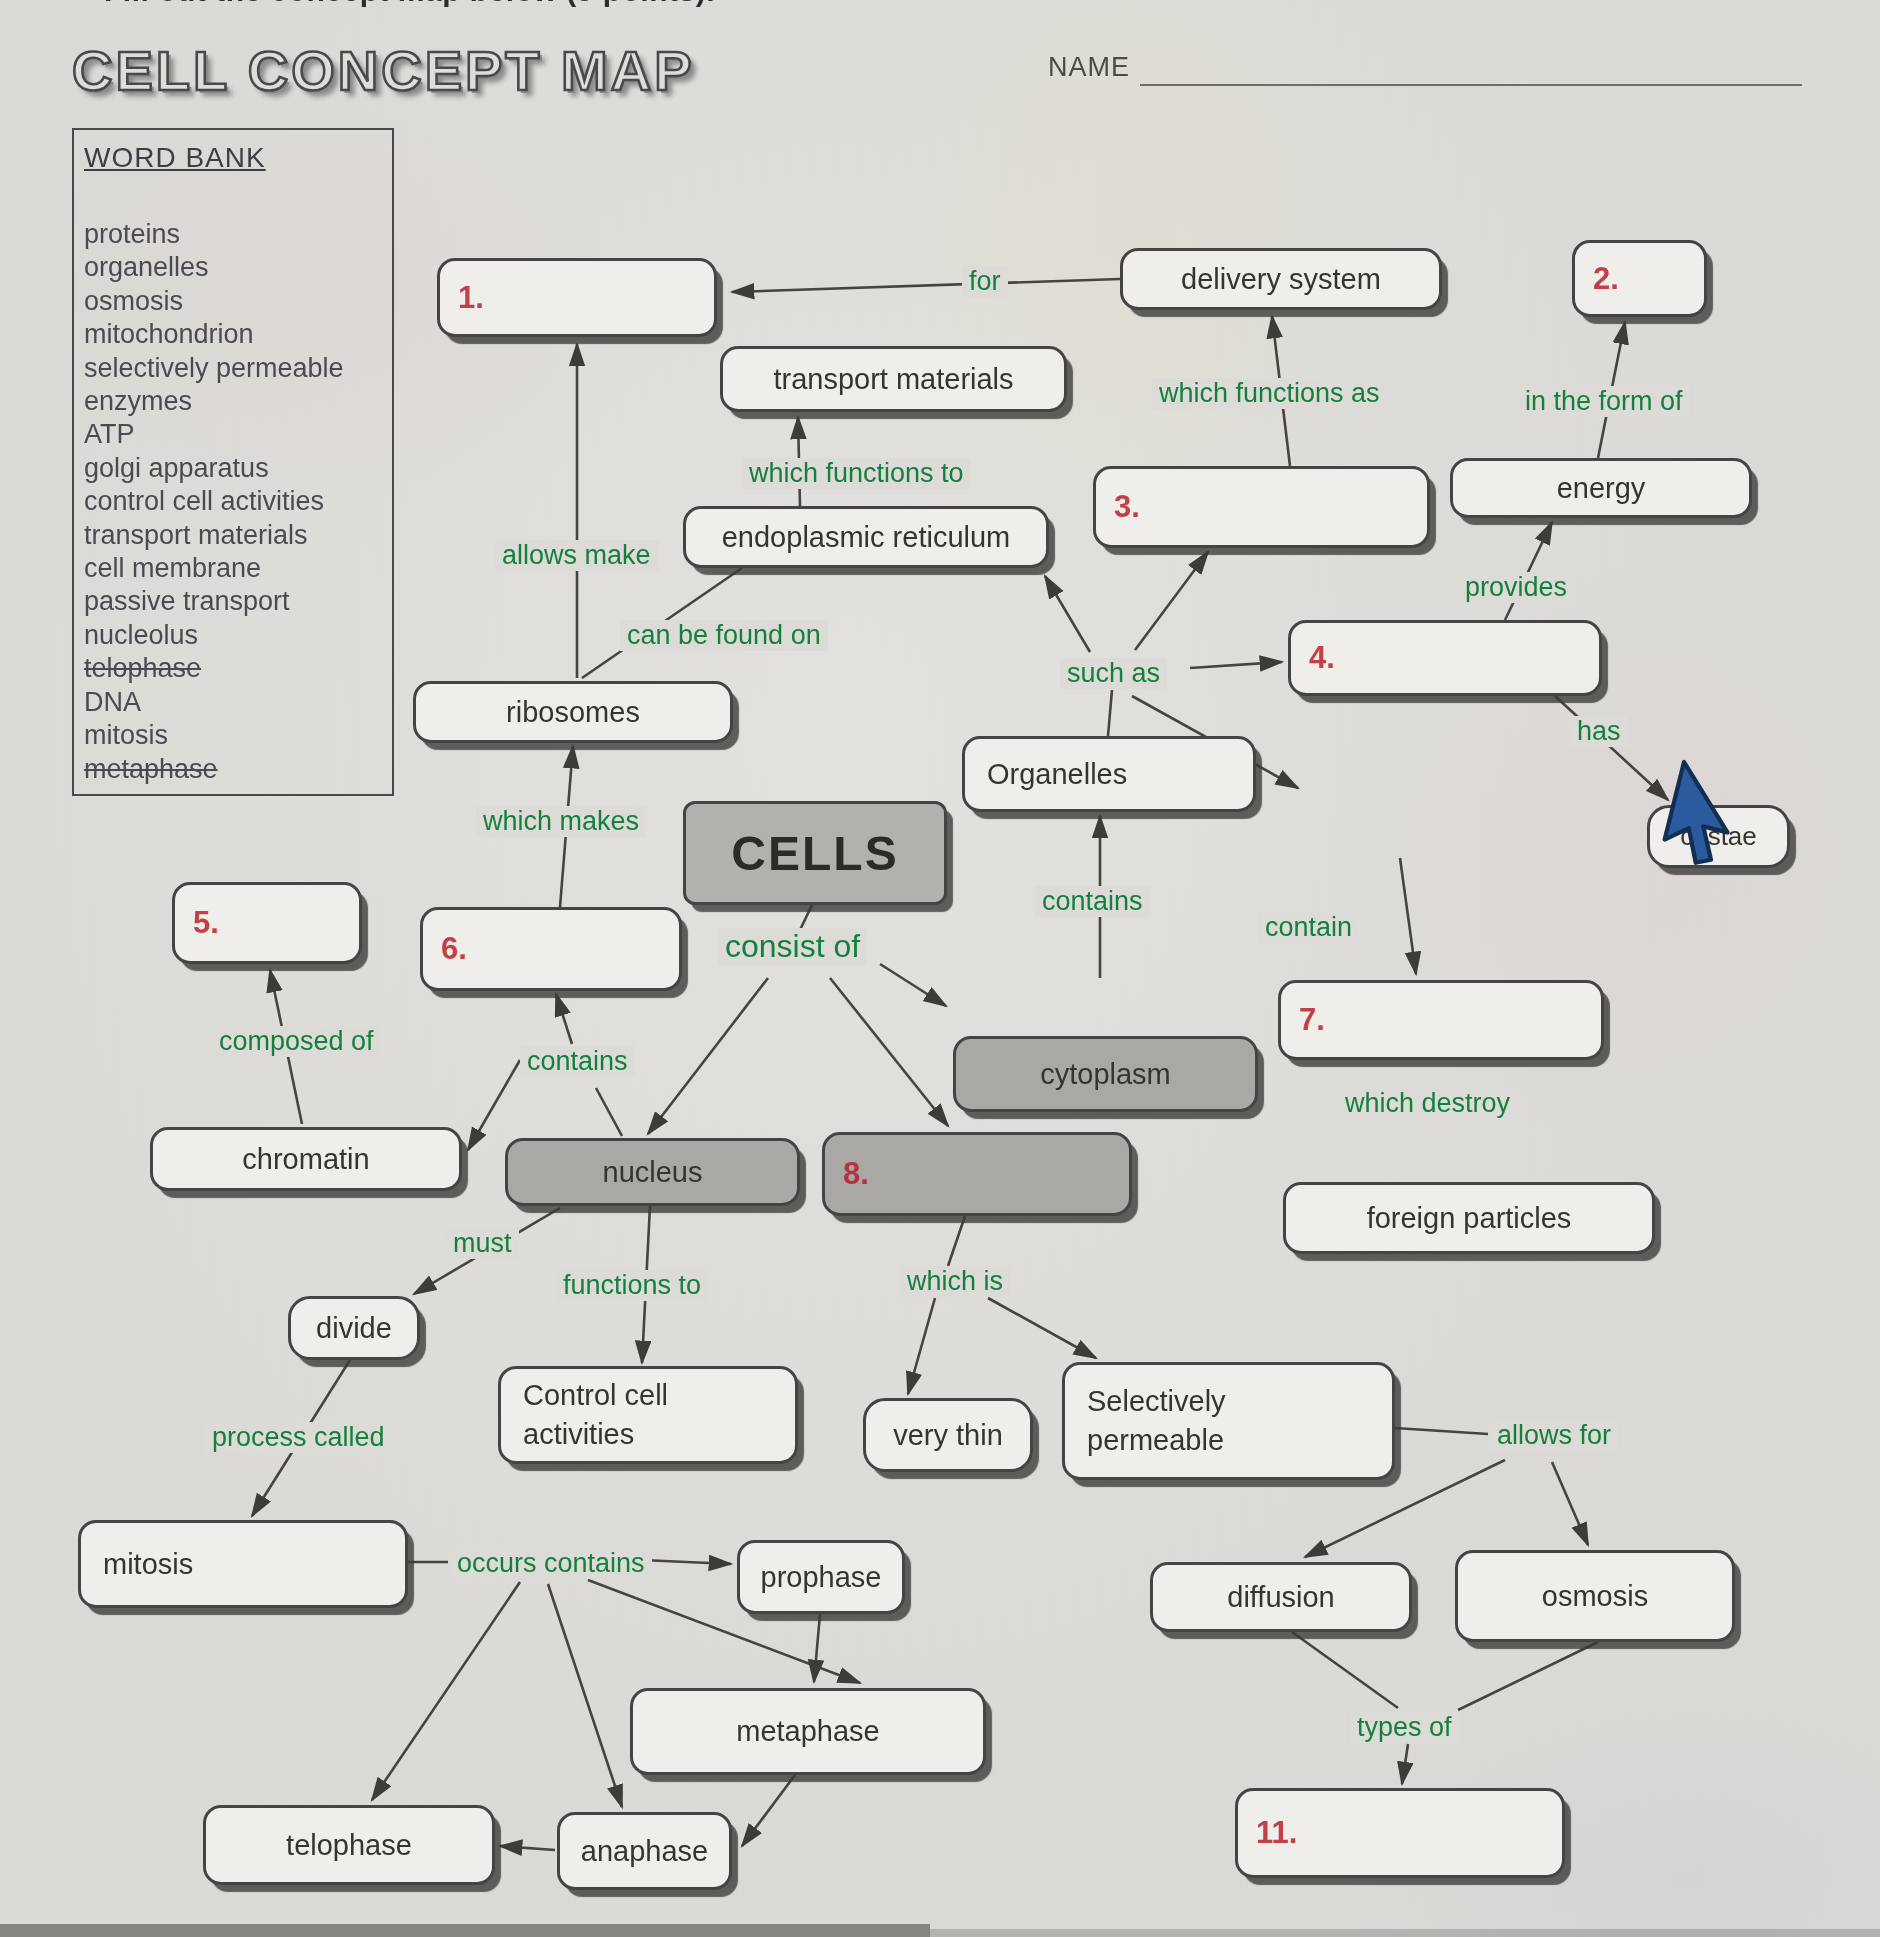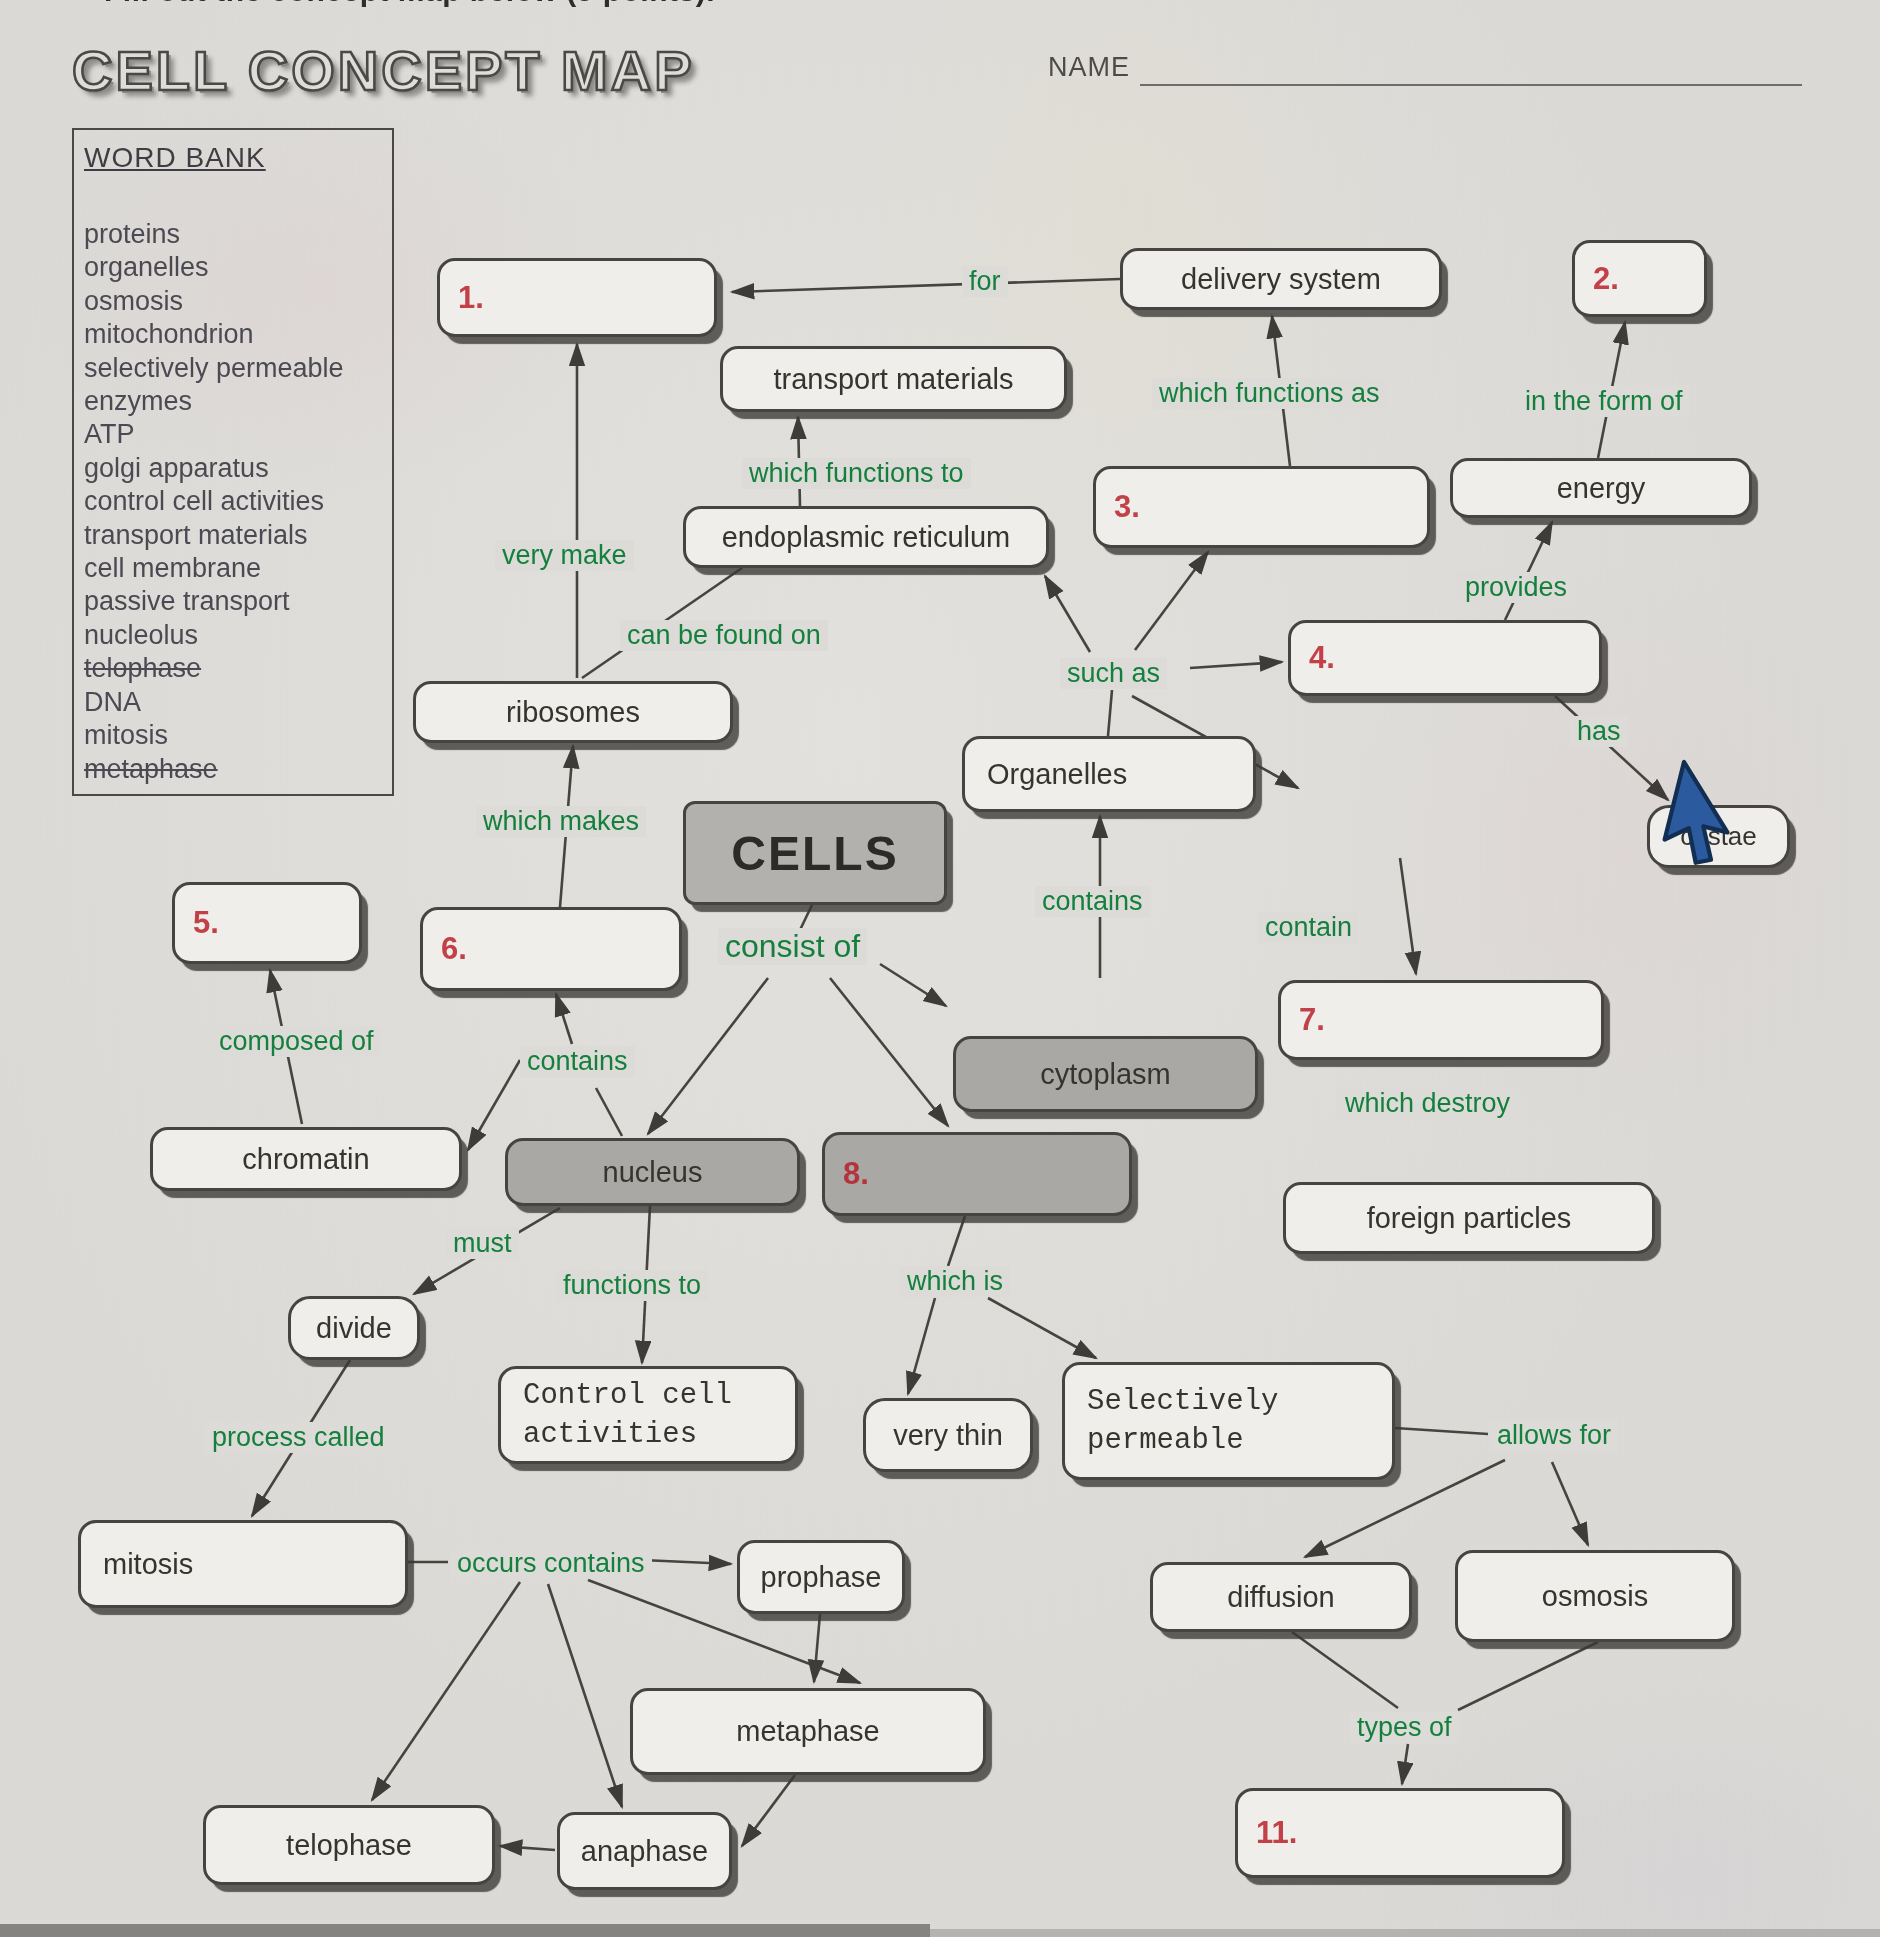--- a/index.html
+++ b/index.html
@@ -34,21 +34,21 @@
   .node{
     position:absolute;z-index:2;box-sizing:border-box;
     border:3px solid #454442;border-radius:18px;background:#efeeea;
     box-shadow:7px 8px 1px -1px rgba(58,56,53,.78);
     display:flex;align-items:center;justify-content:center;
     font-size:29px;color:#35342f;padding:2px 10px;text-align:center;
   }
   .node.left{justify-content:flex-start;text-align:left;padding-left:22px;}
   .node.gray{background:#a9a8a4;}
   .node.cells{background:#b2b1ad;font-size:48px;font-weight:800;letter-spacing:2px;color:#2c2b28;border-width:3.5px;}
-  .node.two{white-space:pre-line;line-height:1.35;font-family:Liberation Mono, monospace;}
+  .node.two{white-space:pre-line;line-height:1.35;}
   .node .num{color:#c24048;font-weight:700;font-size:31px;margin-right:8px;}
   .node.answer{justify-content:flex-start;padding-left:18px;}
   .node.gray .num{color:#b5333c;}
   .lbl{position:absolute;z-index:2;background:#dcdbd7;padding:0 7px;font-size:27px;color:#15803d;white-space:nowrap;}
   .lbl.big{font-size:32px;}
   .bottom-strip{position:absolute;left:0;top:1924px;width:930px;height:13px;background:rgba(48,47,45,.5);z-index:3;}
   .bottom-strip2{position:absolute;left:930px;top:1929px;width:950px;height:8px;background:rgba(48,47,45,.22);z-index:3;}
 </style>
 </head>
 <body>
@@ -224,21 +224,21 @@
       <span>anaphase</span>
     </div>
   <div class="node answer" style="left:1235px;top:1788px;width:330px;height:90px">
       <span class="num">11.</span>
     </div>
 
   <div class="lbl" style="left:962px;top:266px">for</div>
   <div class="lbl" style="left:1152px;top:378px">which functions as</div>
   <div class="lbl" style="left:1518px;top:386px">in the form of</div>
   <div class="lbl" style="left:742px;top:458px">which functions to</div>
-  <div class="lbl" style="left:495px;top:540px">very make</div>
+  <div class="lbl" style="left:495px;top:540px">allows make</div>
   <div class="lbl" style="left:620px;top:620px">can be found on</div>
   <div class="lbl" style="left:1458px;top:572px">provides</div>
   <div class="lbl" style="left:1060px;top:658px">such as</div>
   <div class="lbl" style="left:1570px;top:716px">has</div>
   <div class="lbl" style="left:476px;top:806px">which makes</div>
   <div class="lbl" style="left:1035px;top:886px">contains</div>
   <div class="lbl" style="left:1258px;top:912px">contain</div>
   <div class="lbl big" style="left:718px;top:928px">consist of</div>
   <div class="lbl" style="left:212px;top:1026px">composed of</div>
   <div class="lbl" style="left:520px;top:1046px">contains</div>

